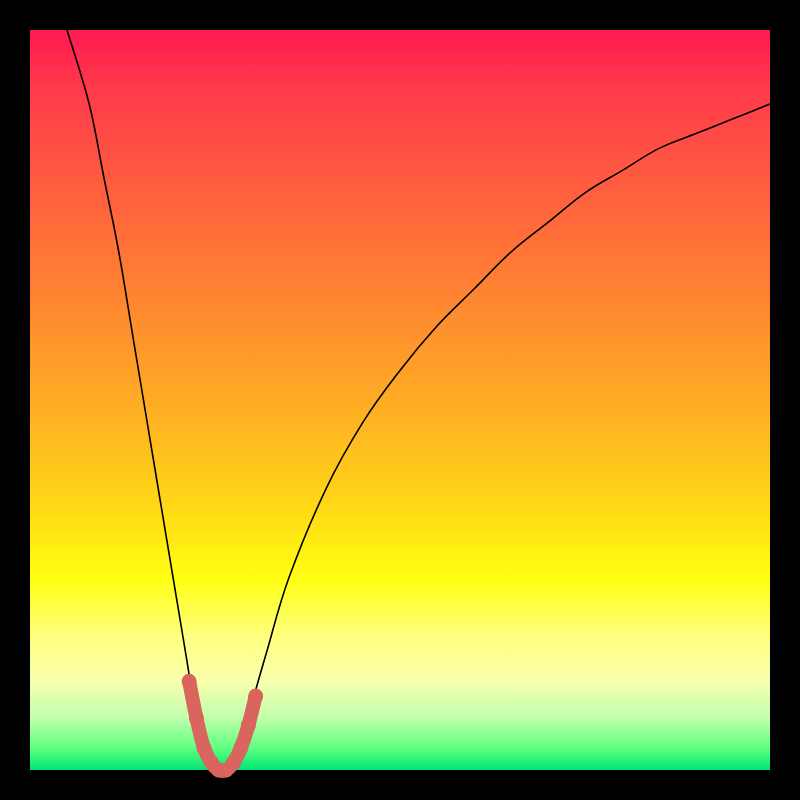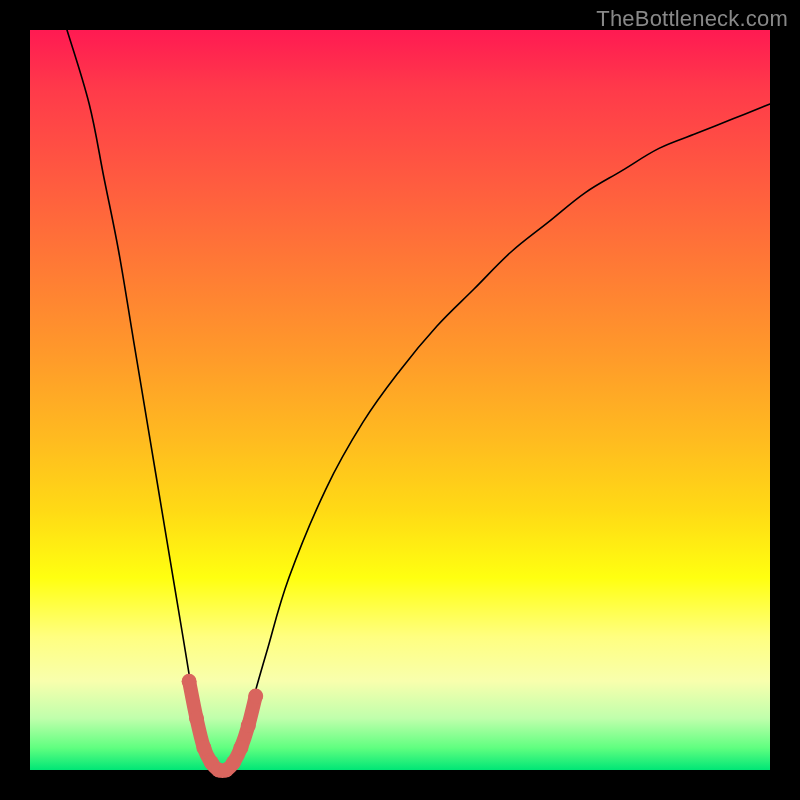--- a/index.html
+++ b/index.html
@@ -95,15 +95,14 @@
           <circle cx="196.10" cy="740.00" r="7.5" class="marker-dots"></circle>
           <circle cx="203.50" cy="732.60" r="7.5" class="marker-dots"></circle>
           <circle cx="210.90" cy="717.80" r="7.5" class="marker-dots"></circle>
           <circle cx="218.30" cy="695.60" r="7.5" class="marker-dots"></circle>
           <circle cx="225.70" cy="666.00" r="7.5" class="marker-dots"></circle>
         </g>
     </svg>
 
   </div>
 
-  <div class="watermark">TheBottleneck.com</div>
 
 </div>
 
 </body></html>

